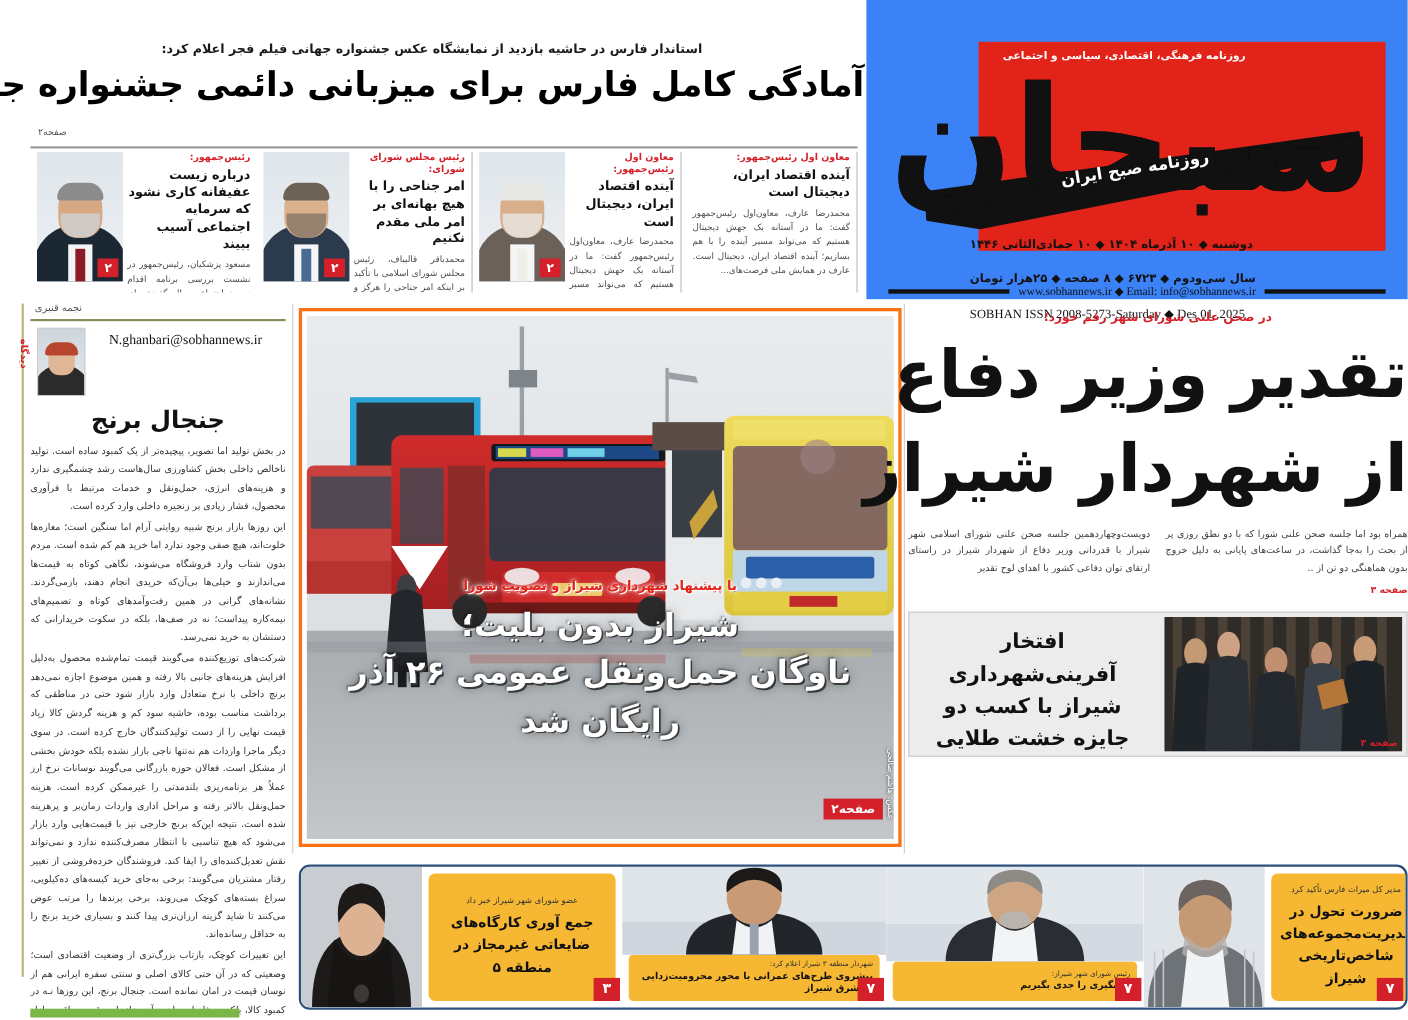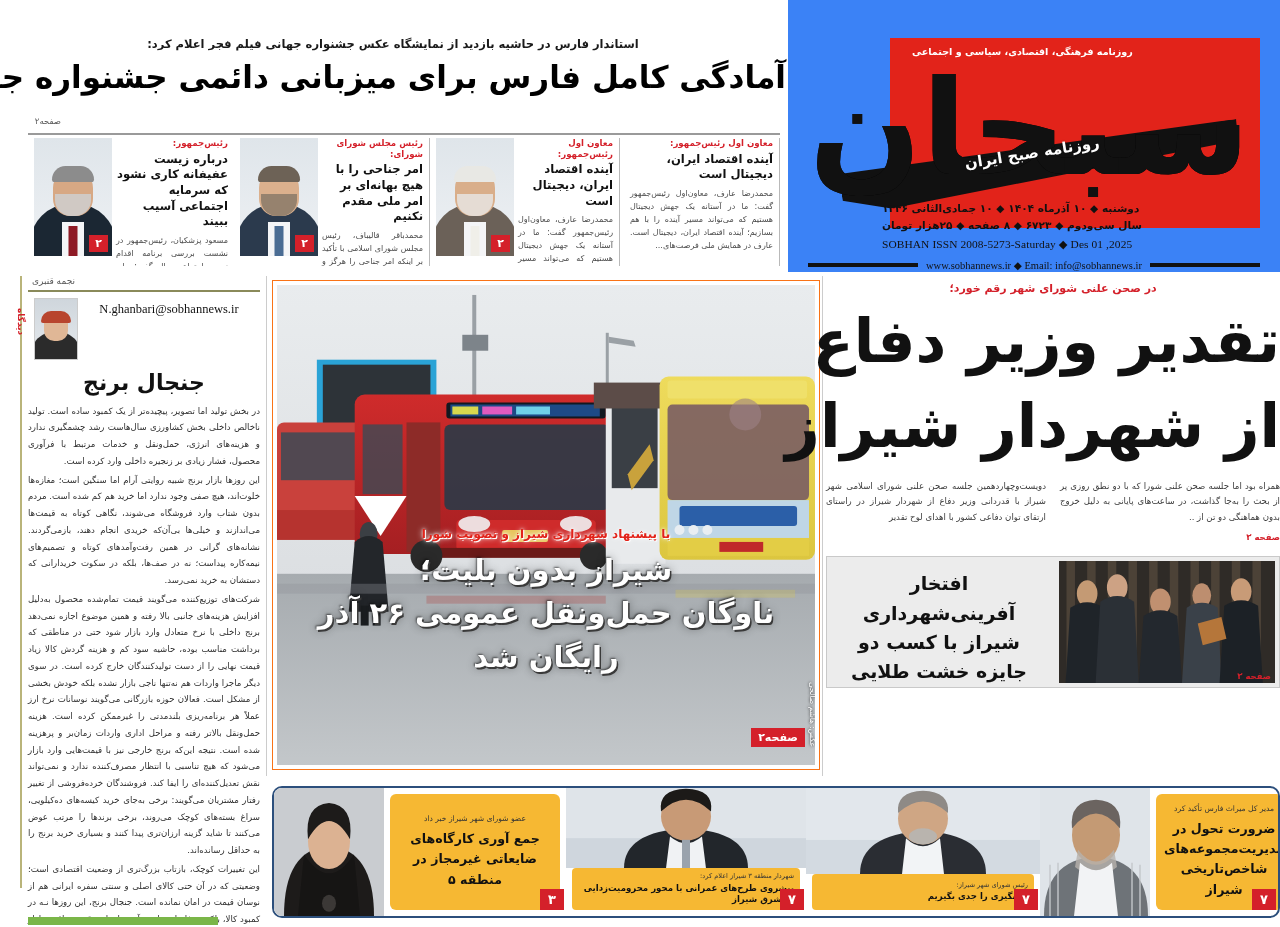--- a/index.html
+++ b/index.html
@@ -102,21 +102,21 @@
     clip-path:polygon(0% 30%,100% 0%,100% 38%,12% 100%,0% 78%);
   }
   .logo-tag{
     position:absolute;right:150px;top:92px;
     color:#fff;font-size:15px;font-weight:bold;transform:rotate(-9deg);
     text-shadow:0 0 2px rgba(0,0,0,.25);
   }
   .mh-lines{
     position:absolute;right:18px;top:200px;width:380px;text-align:left;direction:rtl;
   }
-  .mh-lines div{font-size:10.6px;color:#111;font-weight:bold;line-height:1.65;}
+  .mh-lines div{font-size:10.6px;color:#111;font-weight:bold;line-height:1.65;margin-top:14px;}
   .mh-lines .en{font-family:"Liberation Serif","DejaVu Serif",serif;font-weight:normal;font-size:11.4px;letter-spacing:.1px;}
   .mh-foot{
     position:absolute;right:20px;top:259px;width:452px;height:11px;
     display:flex;align-items:center;flex-direction:row-reverse;
   }
   .mh-foot .url{
     font-family:"Liberation Serif","DejaVu Serif",serif;font-size:10.5px;color:#111;
     white-space:nowrap;padding:0 8px;direction:ltr;
   }
   .mh-foot .bar{height:4px;background:#111;flex:1;}
@@ -152,21 +152,21 @@
     font-size:19px;font-weight:bold;color:#111;line-height:1.55;
   }
   .award-box .awpg{position:absolute;right:8px;bottom:6px;font-size:8.5px;color:#d4202a;font-weight:bold;}
   .award-box .awimg{
     flex:1;margin:4px;position:relative;overflow:hidden;background:#3a3632;
   }
 
   
   .center-photo{
     position:absolute;left:272px;top:280px;width:548px;height:490px;
-    border:1px solid #f97316;box-sizing:border-box;background:#fff;padding:4px;
+    border:3px solid #f97316;box-sizing:border-box;background:#fff;padding:4px;
   }
   .cp-inner{position:relative;width:100%;height:100%;overflow:hidden;}
   .cp-cap{position:absolute;left:0;right:0;bottom:86px;text-align:center;}
   .cp-cap .k{
     font-size:12px;font-weight:bold;color:#e2231a;
     text-shadow:0 0 3px #fff,0 0 6px #fff,1px 1px 0 #fff;
     margin-bottom:8px;
   }
   .cp-cap .h{
     font-size:29px;font-weight:bold;color:#ffffff;line-height:1.5;

